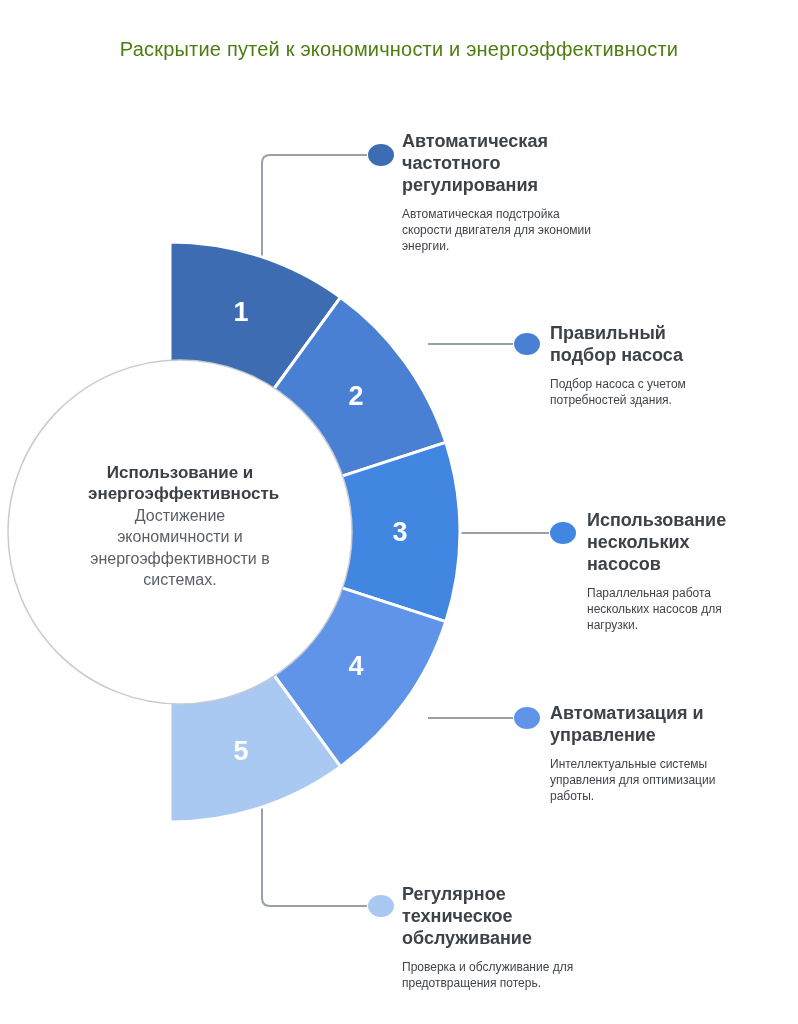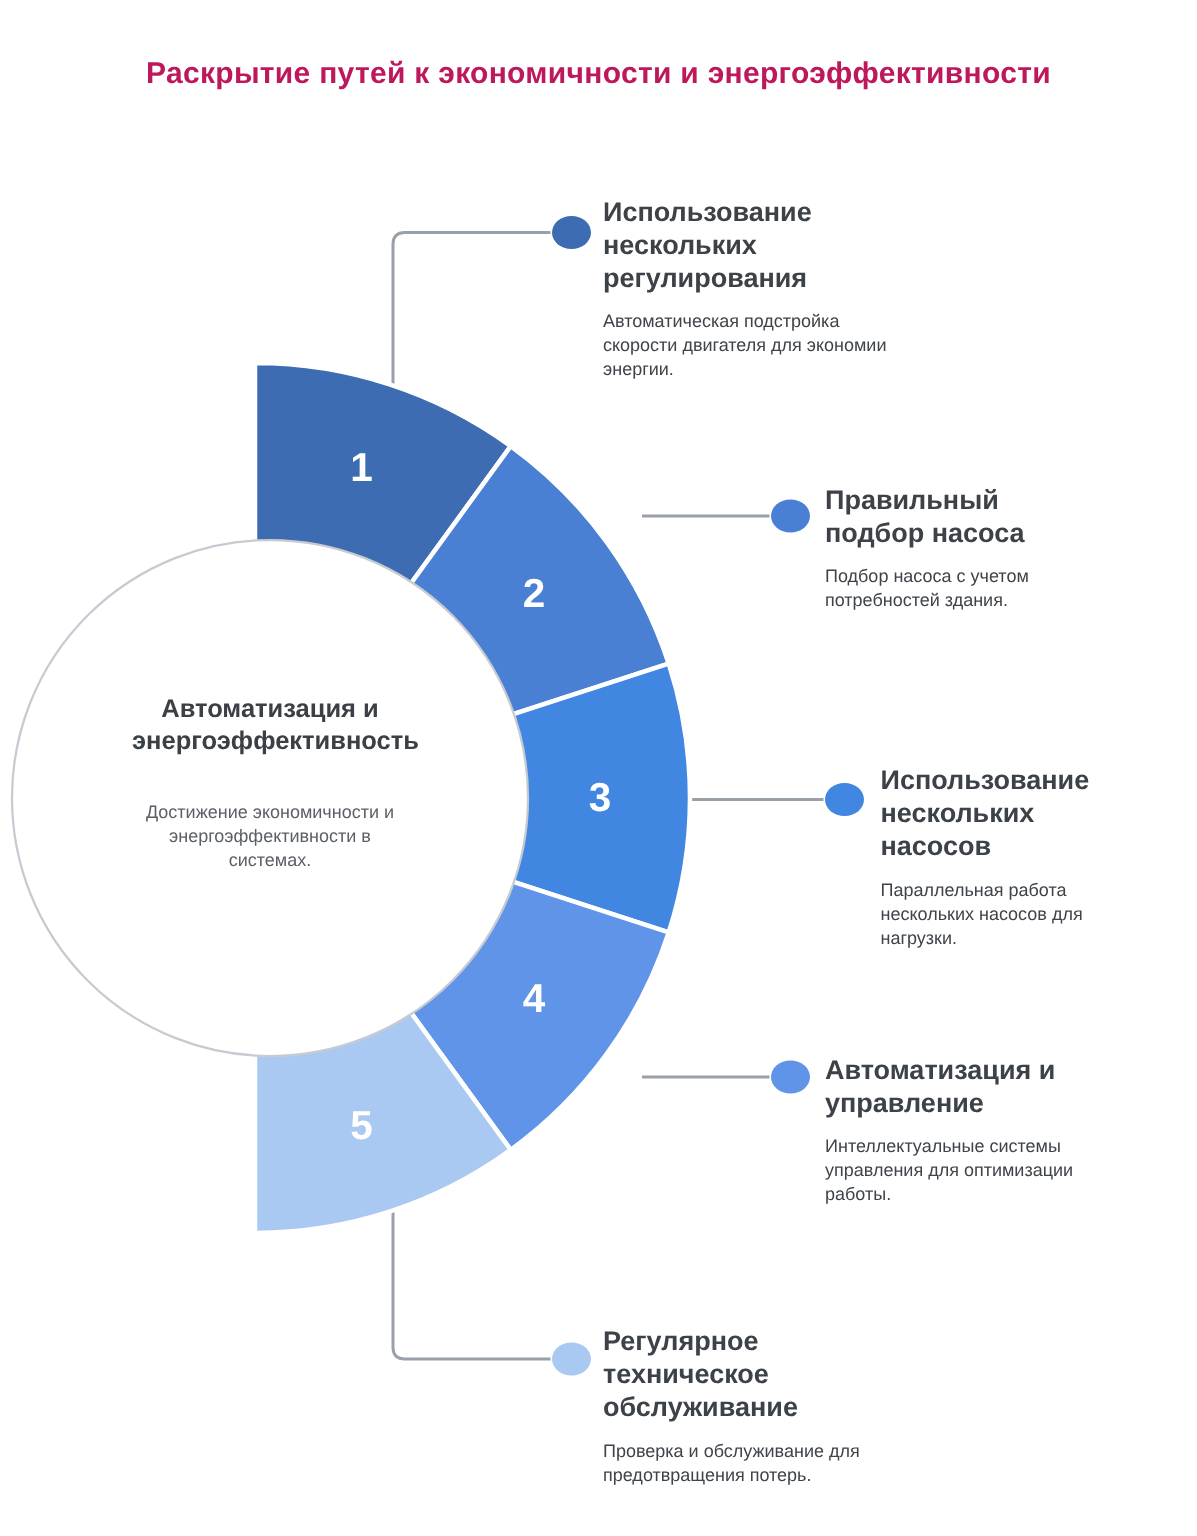--- a/index.html
+++ b/index.html
@@ -15,22 +15,22 @@
     background: #ffffff;
     overflow: hidden;
   }
   .page-title {
     position: absolute;
     top: 38px;
     left: 0;
     width: 798px;
     text-align: center;
     font-size: 20px;
-    font-weight: 700;
-    color: #be185d;
+    font-weight: 400;
+    color: #4d7c0f;
     letter-spacing: 0.2px;
   }
   svg.diagram {
     position: absolute;
     left: 0;
     top: 0;
   }
   .segment-number {
     position: absolute;
     transform: translate(-50%, -50%);
@@ -46,22 +46,22 @@
     width: 184px;
     text-align: center;
   }
   .center-text .heading {
     font-size: 17px;
     font-weight: 700;
     color: #3b4046;
     line-height: 1.25;
   }
   .center-text .body {
-    margin-top: 28px;
-    font-size: 12px;
+    margin-top: 0;
+    font-size: 16px;
     color: #5a5f66;
     line-height: 1.35;
   }
   .callout {
     position: absolute;
   }
   .callout .heading {
     font-size: 18px;
     font-weight: 700;
     color: #3c4248;
@@ -130,26 +130,26 @@
     </g>
   </svg>
 
   <div class="segment-number n1">1</div>
   <div class="segment-number n2">2</div>
   <div class="segment-number n3">3</div>
   <div class="segment-number n4">4</div>
   <div class="segment-number n5">5</div>
 
   <div class="center-text">
-    <div class="heading">Автоматизация и энергоэффективность</div>
+    <div class="heading">Использование и энергоэффективность</div>
     <div class="body">Достижение экономичности и энергоэффективности в системах.</div>
   </div>
 
   <div class="callout co1">
-    <div class="heading">Использование нескольких регулирования</div>
+    <div class="heading">Автоматическая частотного регулирования</div>
     <div class="body">Автоматическая подстройка скорости двигателя для экономии энергии.</div>
   </div>
 
   <div class="callout co2">
     <div class="heading">Правильный подбор насоса</div>
     <div class="body">Подбор насоса с учетом потребностей здания.</div>
   </div>
 
   <div class="callout co3">
     <div class="heading">Использование нескольких насосов</div>

